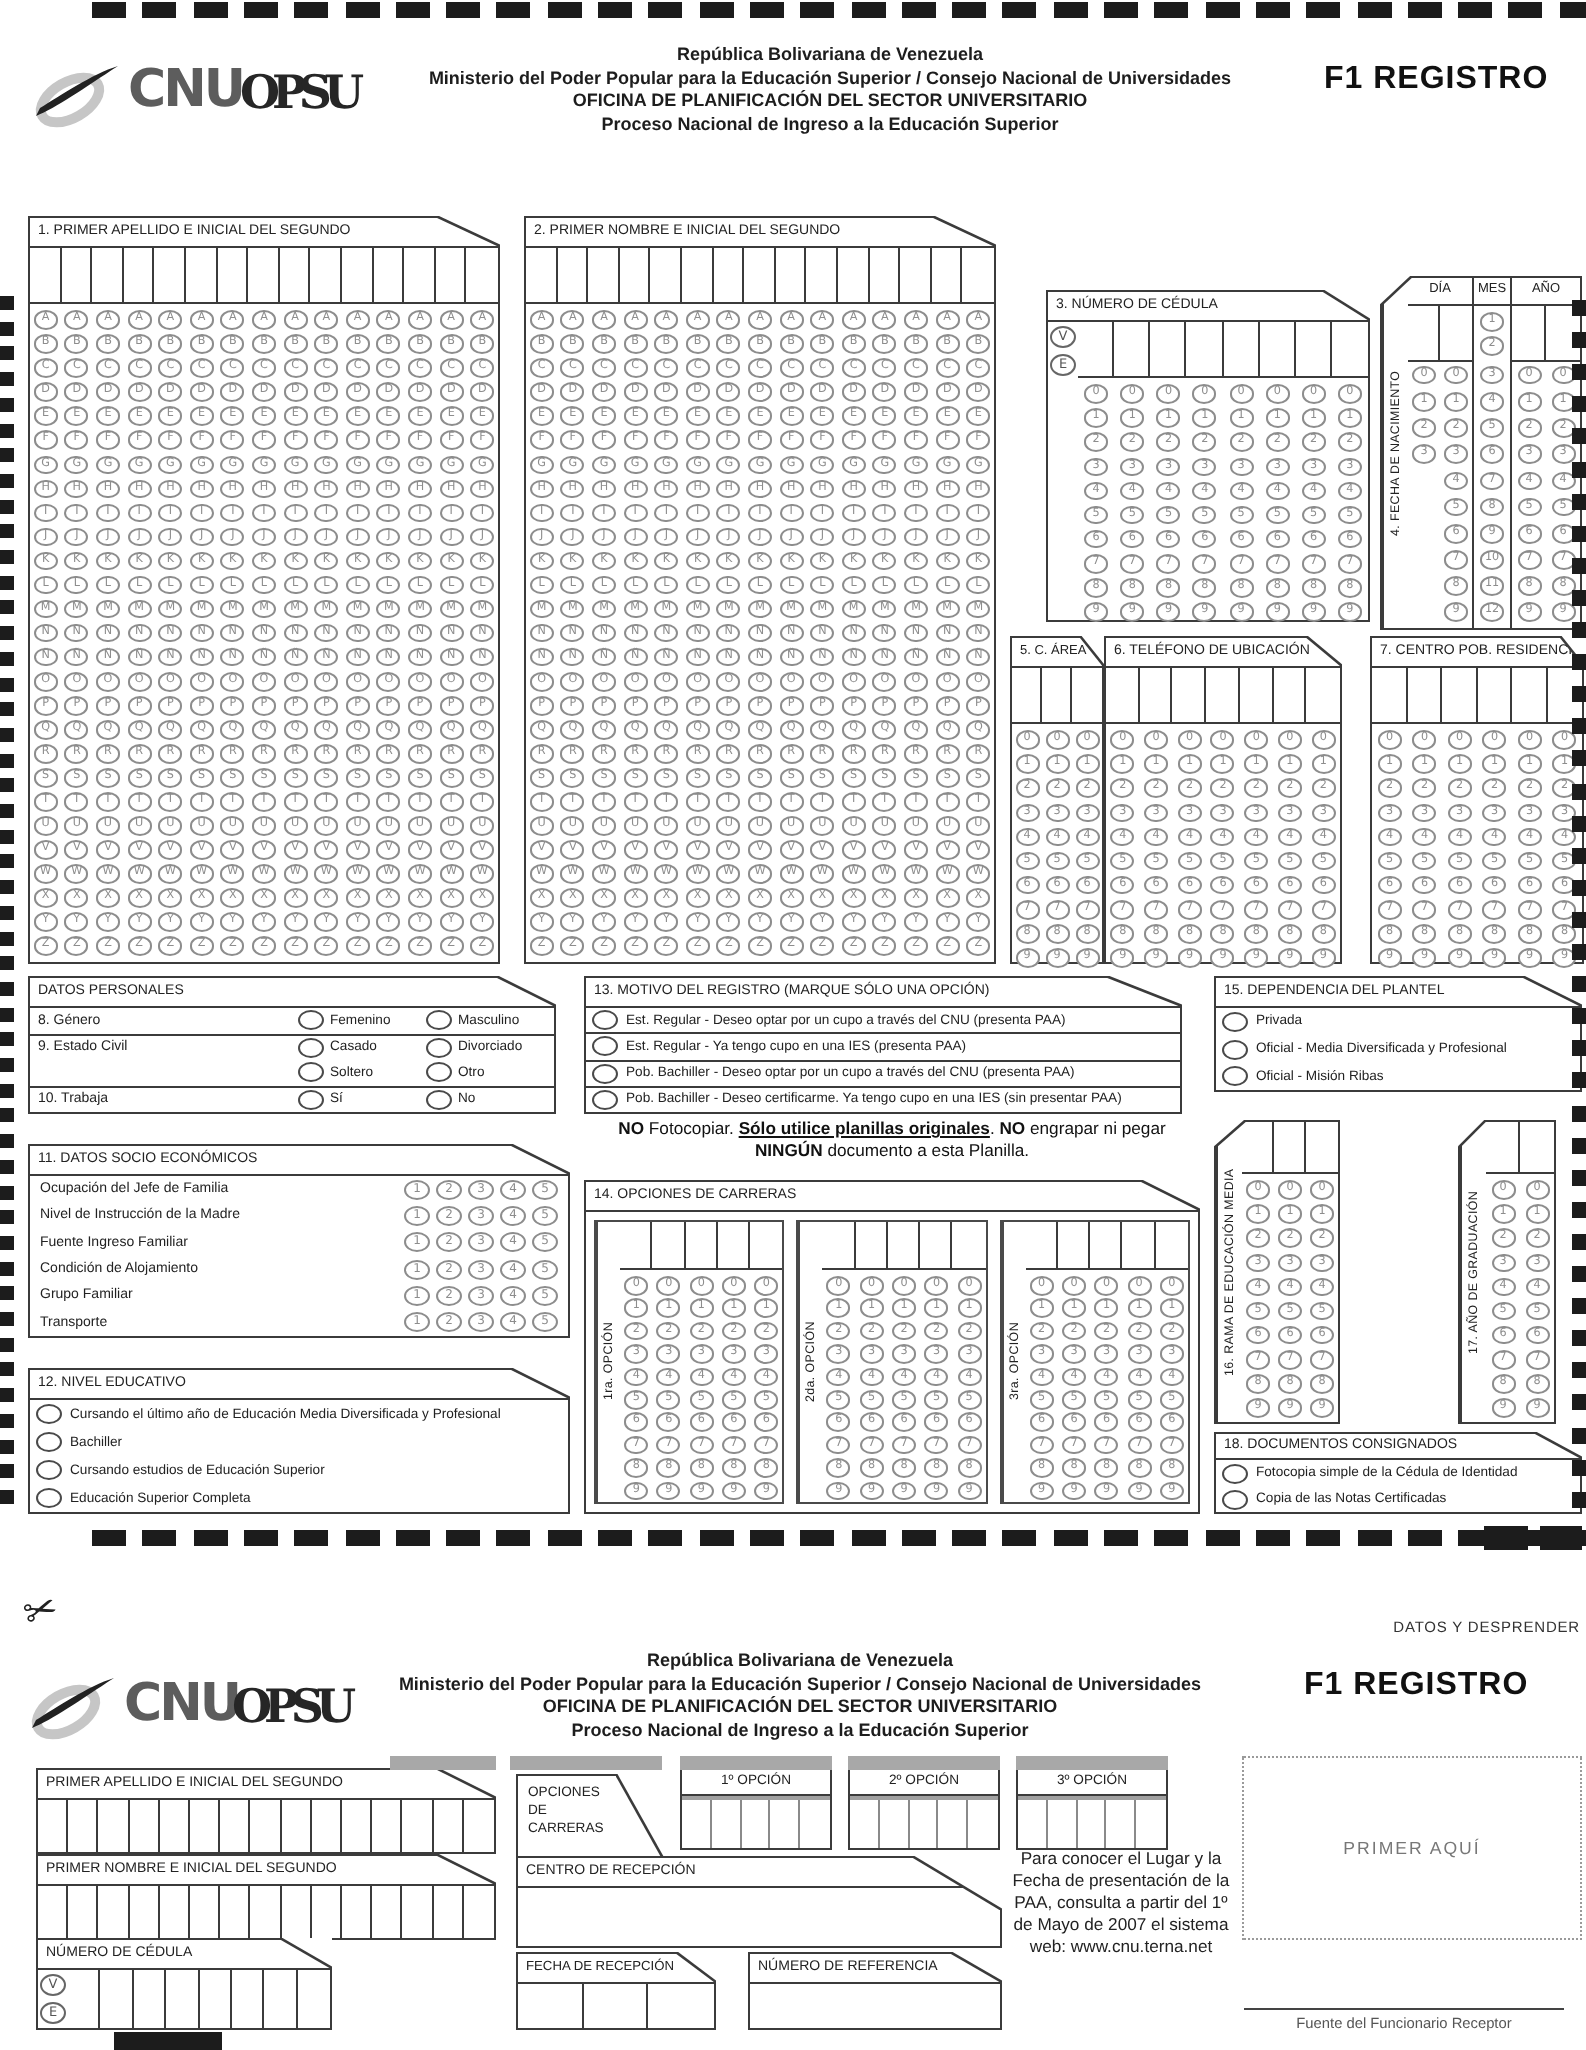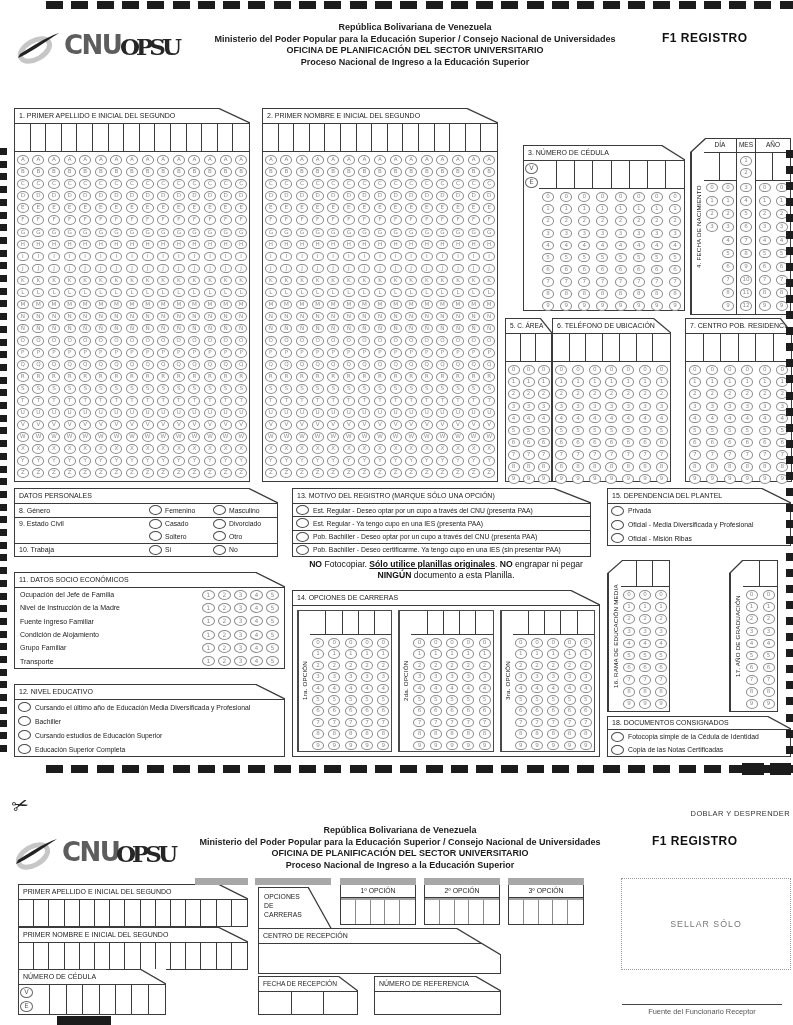--- a/index.html
+++ b/index.html
@@ -39,21 +39,21 @@
   .mescol{border-left:1px solid #3b3b3b;border-right:1px solid #3b3b3b}
   .dcol{display:flex;flex-direction:column;align-items:center}
   .dcol .bub{margin:1.8px 0}
   #mes-top{justify-content:space-evenly}
   #mes-top .bub{margin:0}
   .vecol{width:15px;display:flex;flex-direction:column;align-items:center;justify-content:flex-start}
   .cgroup{border:1px solid #4a4a4a;display:flex;flex:1;box-sizing:border-box;background:#fff}
   .glab{width:12px;border-right:1px solid #4a4a4a}
   .gbody{flex:1;display:flex;flex-direction:column}
   .hl{font-weight:bold;font-size:9px;line-height:11.5px;text-align:center;color:#1d1d1d}
-  .f1{font-size:12px;font-weight:bold;letter-spacing:.5px;color:#111}
+  .f1{font-size:16px;font-weight:bold;letter-spacing:.5px;color:#111}
   .cnu{font-weight:bold;font-size:26px;color:#5d5d5d;letter-spacing:-1.5px;font-family:"DejaVu Sans",sans-serif}
   .opsu{font-family:"DejaVu Serif",serif;font-weight:bold;font-size:23px;color:#262626;letter-spacing:-4px}
   .ophead{height:12px;line-height:11px;text-align:center;font-size:6.8px;border-bottom:1px solid #3b3b3b;color:#222}
   .gband{height:2px;background:#a0a0a0}
 </style>
 </head>
 <body>
 
 <div class="page" id="page">
 
@@ -1877,21 +1877,21 @@
       </div>
     <span class="cuthost">
         <svg width="24" height="13" style="display: block;">
           <polygon points="0,0 24,0 24,13" fill="#fff"></polygon>
           <line x1="0" y1="0" x2="24" y2="13" stroke="#3b3b3b" stroke-width="1.3"></line>
         </svg>
       </span>
   </div>
 
   <div class="abs" style="left:12px;top:793px;font-size:20px;transform:rotate(-18deg);color:#222">✂</div>
-  <div class="abs" style="left:640px;top:809px;width:150px;text-align:right;font-size:7.5px;letter-spacing:.4px;color:#333">DOBLAR Y DESPRENDER</div>
+  <div class="abs" style="left:640px;top:809px;width:150px;text-align:right;font-size:7.5px;letter-spacing:.4px;color:#333">DATOS Y DESPRENDER</div>
 
   <div class="abs" style="left:14px;top:832px">
     <svg width="44" height="42" viewBox="0 0 44 42">
       <ellipse cx="19" cy="24" rx="16" ry="9" fill="none" stroke="#c6c6c6" stroke-width="5" transform="rotate(-30 19 24)"></ellipse>
       <path d="M2 32 C 12 28, 26 18, 43 7 C 30 11, 14 22, 4 28 Z" fill="#222"></path>
     </svg>
   </div>
   <div class="abs cnu" style="left:62px;top:837px">CNU</div>
   <div class="abs opsu" style="left:116px;top:840px">OPSU</div>
   <div class="abs" style="left:160px;top:825px;width:480px">
@@ -2007,22 +2007,23 @@
   <div class="sec" style="left:258px;top:928px;width:243px;height:46px">
     <div class="st"><span>CENTRO DE RECEPCIÓN</span></div>
     <span class="cuthost">
         <svg width="45" height="27" style="display: block;">
           <polygon points="0,0 45,0 45,27" fill="#fff"></polygon>
           <line x1="0" y1="0" x2="45" y2="27" stroke="#3b3b3b" stroke-width="1.3"></line>
         </svg>
       </span>
   </div>
 
-
-  <div class="abs" style="left:621px;top:878px;width:170px;height:92px;border:1.5px dotted #9a9a9a;display:flex;align-items:center;justify-content:center;font-size:8.8px;letter-spacing:1px;color:#777;box-sizing:border-box">SELLAR SÓLO</div>
+  <div class="abs" style="left:504px;top:924px;width:113px;font-size:8.6px;line-height:11px;text-align:center;color:#222">Para conocer el Lugar y la Fecha de presentación de la PAA, consulta a partir del 1º de Mayo de 2007 el sistema web: www.cnu.terna.net</div>
+
+  <div class="abs" style="left:621px;top:878px;width:170px;height:92px;border:1.5px dotted #9a9a9a;display:flex;align-items:center;justify-content:center;font-size:8.8px;letter-spacing:1px;color:#777;box-sizing:border-box">PRIMER AQUÍ</div>
 
   <div class="sec" style="left:18px;top:969px;width:148px;height:46px">
     <div class="st"><span>NÚMERO DE CÉDULA</span></div>
     <div style="display:flex;height:29px">
       <div class="vecol">
           <div class="bub ve">V</div>
           <div class="bub ve">E</div>
         </div>
       <div class="boxrow" style="flex:1">
           <div class="wcell"></div>

